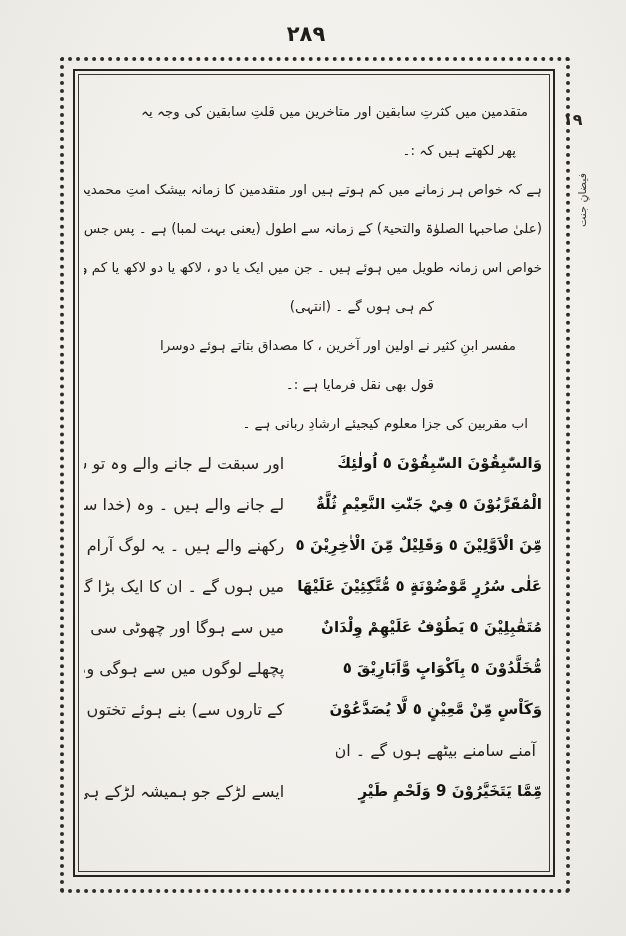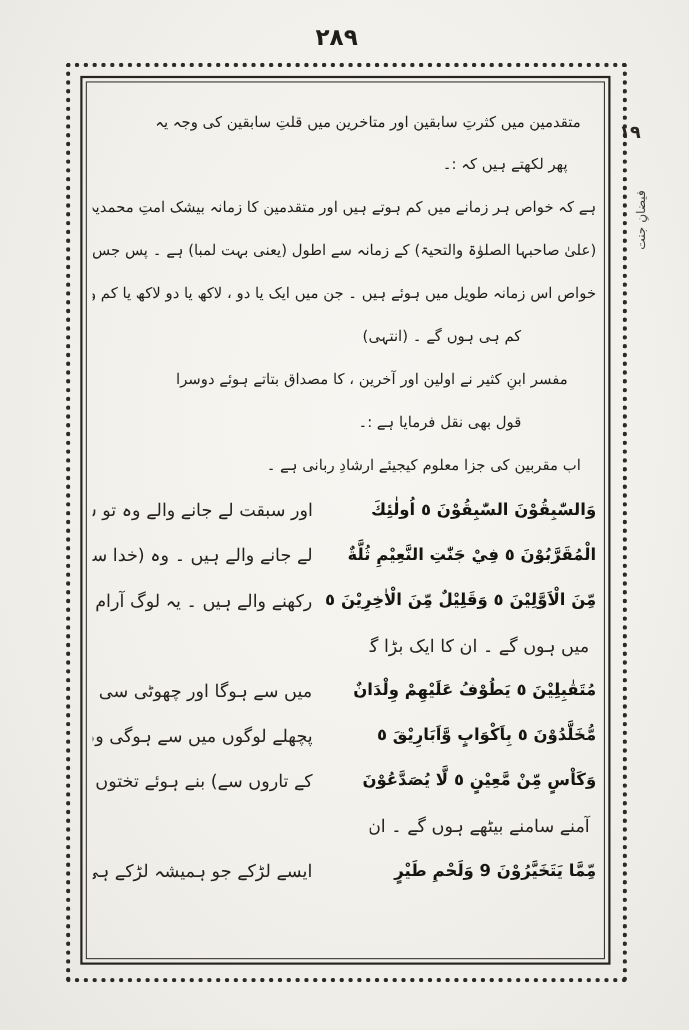--- a/index.html
+++ b/index.html
@@ -45,21 +45,21 @@
   .content{
     position:absolute;left:84px;top:92px;width:458px;height:780px;
     direction:rtl;text-align:right;overflow:hidden;
   }
   .line{
     height:39px;line-height:39px;font-size:13.5px;
     white-space:nowrap;overflow:hidden;color:#221f1b;
   }
   .indent-xs{margin-right:14px;}
   .indent-sm{margin-right:26px;}
-  .indent-lg{margin-right:68px;}
+  .indent-lg{margin-right:108px;}
   .verse-row{display:flex;height:41px;line-height:41px;direction:rtl;}
   .verse-ar{
     width:55%;font-size:15px;font-weight:bold;white-space:nowrap;
     overflow:hidden;color:#17150f;
   }
   .verse-ur{
     width:45%;font-size:16px;white-space:nowrap;overflow:hidden;
     color:#26221d;padding-right:6px;box-sizing:border-box;
   }
 </style>
@@ -100,20 +100,21 @@
     </div>
     <div class="verse-row">
       <div class="verse-ar">الْمُقَرَّبُوْنَ ٥ فِيْ جَنّٰتِ النَّعِيْمِ ثُلَّةٌ</div>
       <div class="verse-ur">لے جانے والے ہیں ۔ وہ (خدا سے خاص قرب</div>
     </div>
     <div class="verse-row">
       <div class="verse-ar">مِّنَ الْاَوَّلِيْنَ ٥ وَقَلِيْلٌ مِّنَ الْاٰخِرِيْنَ ٥</div>
       <div class="verse-ur">رکھنے والے ہیں ۔ یہ لوگ آرام کے باغوں</div>
     </div>
     <div class="verse-row">
+      <div class="verse-ar">عَلٰى سُرُرٍ مَّوْضُوْنَةٍ ٥ مُّتَّكِئِيْنَ عَلَيْهَا</div>
       <div class="verse-ur">میں ہوں گے ۔ ان کا ایک بڑا گروہ اگلے لوگوں</div>
     </div>
     <div class="verse-row">
       <div class="verse-ar">مُتَقٰبِلِيْنَ ٥ يَطُوْفُ عَلَيْهِمْ وِلْدَانٌ</div>
       <div class="verse-ur">میں سے ہوگا اور چھوٹی سی جماعت ان میں</div>
     </div>
     <div class="verse-row">
       <div class="verse-ar">مُّخَلَّدُوْنَ ٥ بِاَكْوَابٍ وَّاَبَارِيْقَ ٥</div>
       <div class="verse-ur">پچھلے لوگوں میں سے ہوگی وہ لوگ (سونے</div>
     </div>

